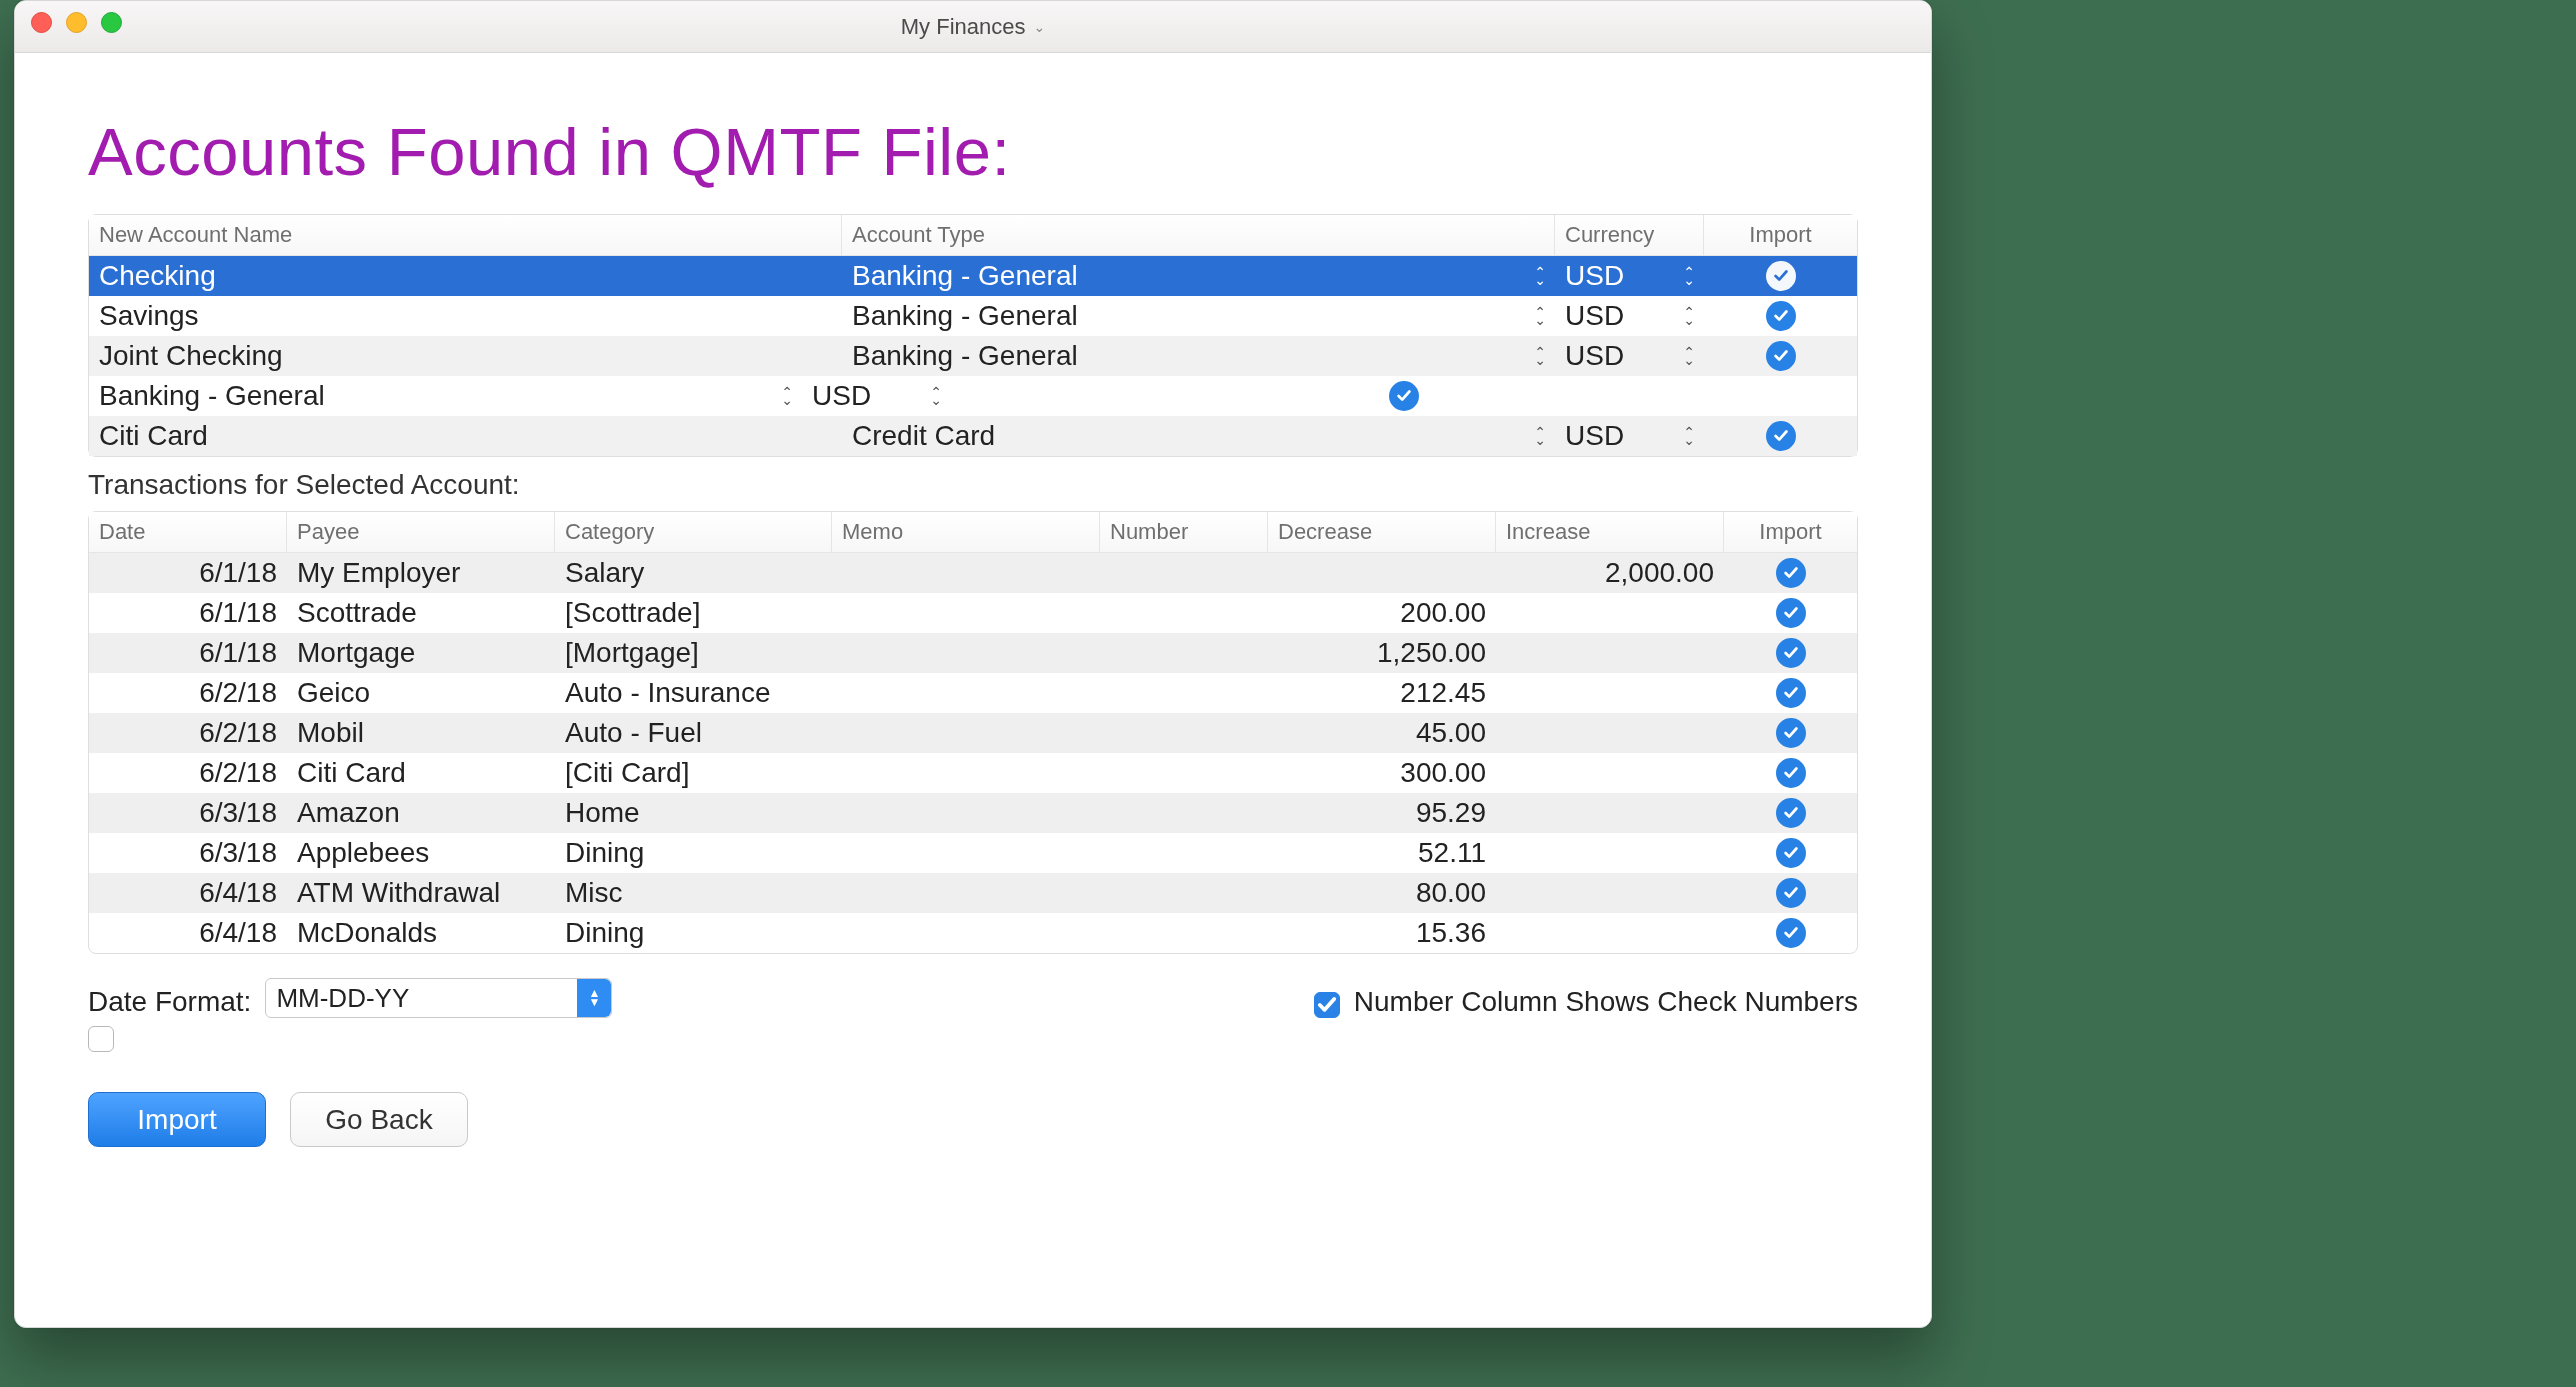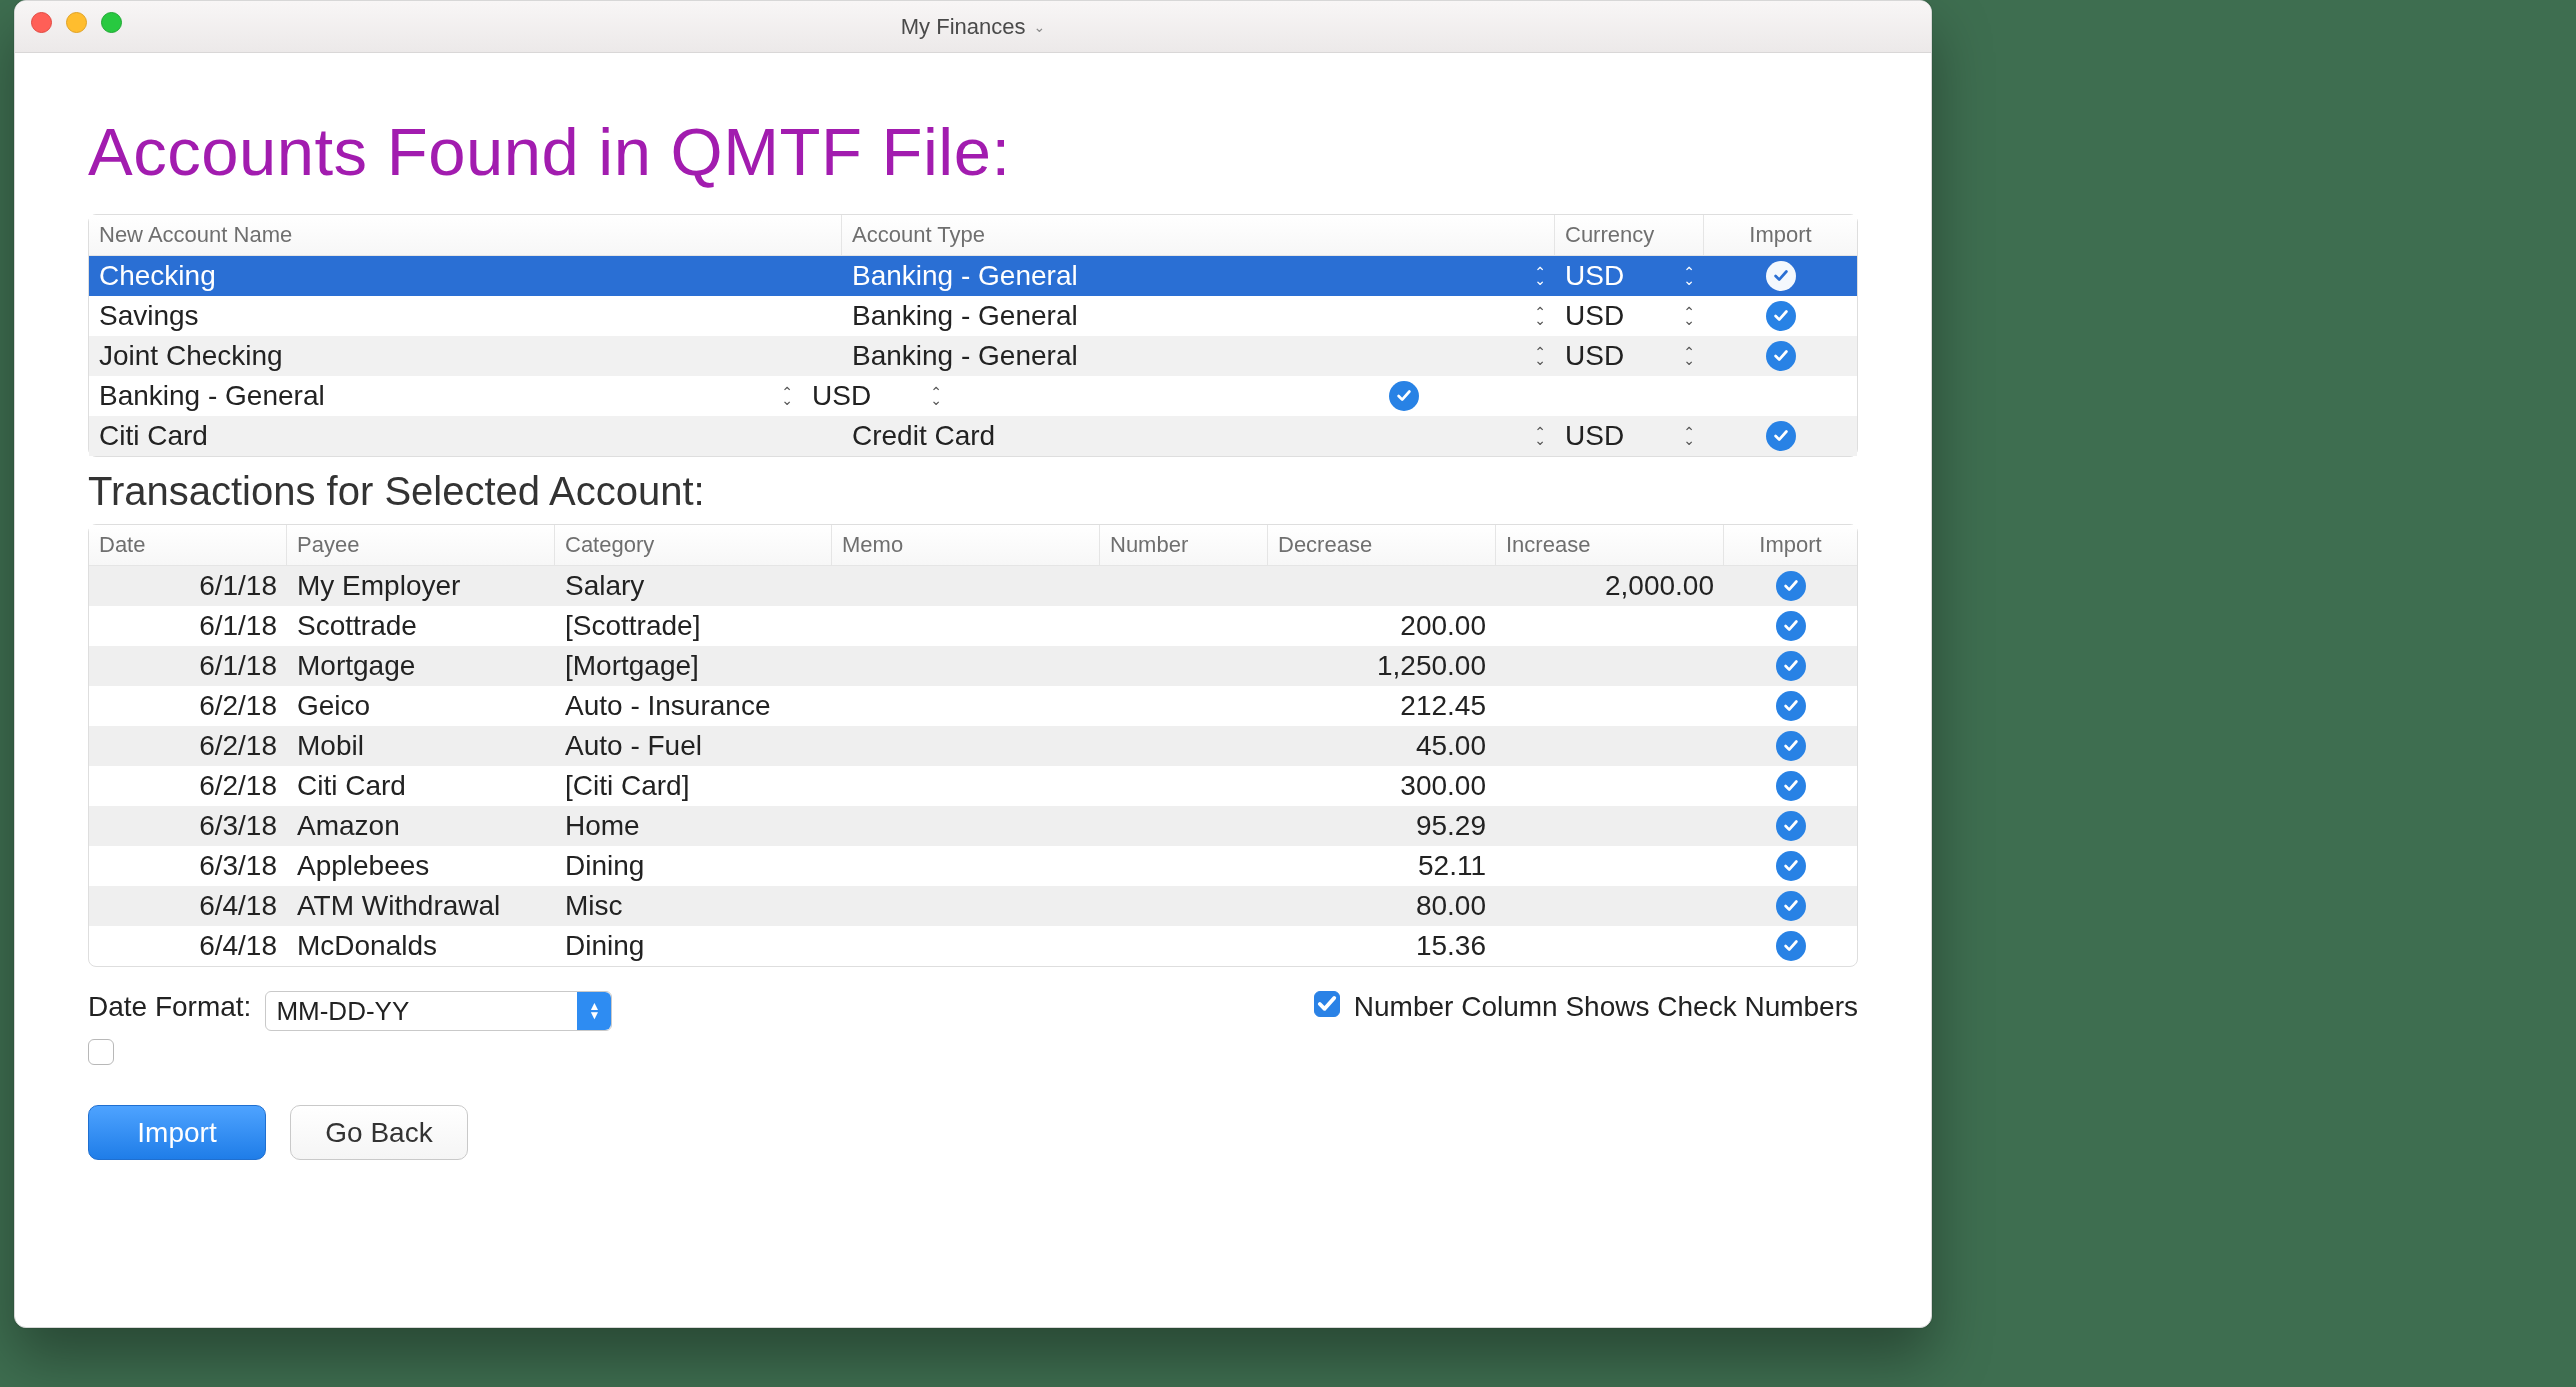--- a/index.html
+++ b/index.html
@@ -57,21 +57,21 @@
   .content{padding:30px 73px 30px 73px;}
   h1.heading{
     font-weight:300;
     font-size:67px;
     margin:30px 0 24px 0;
     color:#a21caf;
     letter-spacing:0.5px;
   }
   h2.subheading{
     font-weight:400;
-    font-size:40px;
+    font-size:28px;
     margin:12px 0 10px 0;
     color:#333;
   }
   
   .tbl{
     width:100%;
     border:1px solid #dedede;
     border-radius:8px;
     font-size:28px;
   }
@@ -124,21 +124,21 @@
   .tx-num{flex:0 0 168px;}
   .tx-dec{flex:0 0 228px;justify-content:flex-end;text-align:right;}
   .tx-inc{flex:0 0 228px;justify-content:flex-end;text-align:left;}
   .tx-imp{flex:1 1 auto;justify-content:center;}
   .txtbl .thead .th.tx-date,
   .txtbl .thead .th.tx-dec,
   .txtbl .thead .th.tx-inc{justify-content:flex-start;}
   .txtbl .row:nth-child(odd){background:var(--row-alt2);}
   
   .controls{margin-top:24px;font-size:28px;}
-  .ctrl-row{display:flex;align-items:flex-start;gap:14px;margin:8px 0;}
+  .ctrl-row{display:flex;align-items:flex-end;gap:14px;margin:8px 0;}
   .select{
     display:inline-flex;align-items:center;
     width:347px;height:40px;
     border:1px solid #c9c9c9;border-radius:6px;
     background:#fff;padding:0 10px;position:relative;
     font-size:26px;
   }
   .select .cap{
     position:absolute;right:0;top:0;bottom:0;width:34px;
     background:var(--btn-blue);

